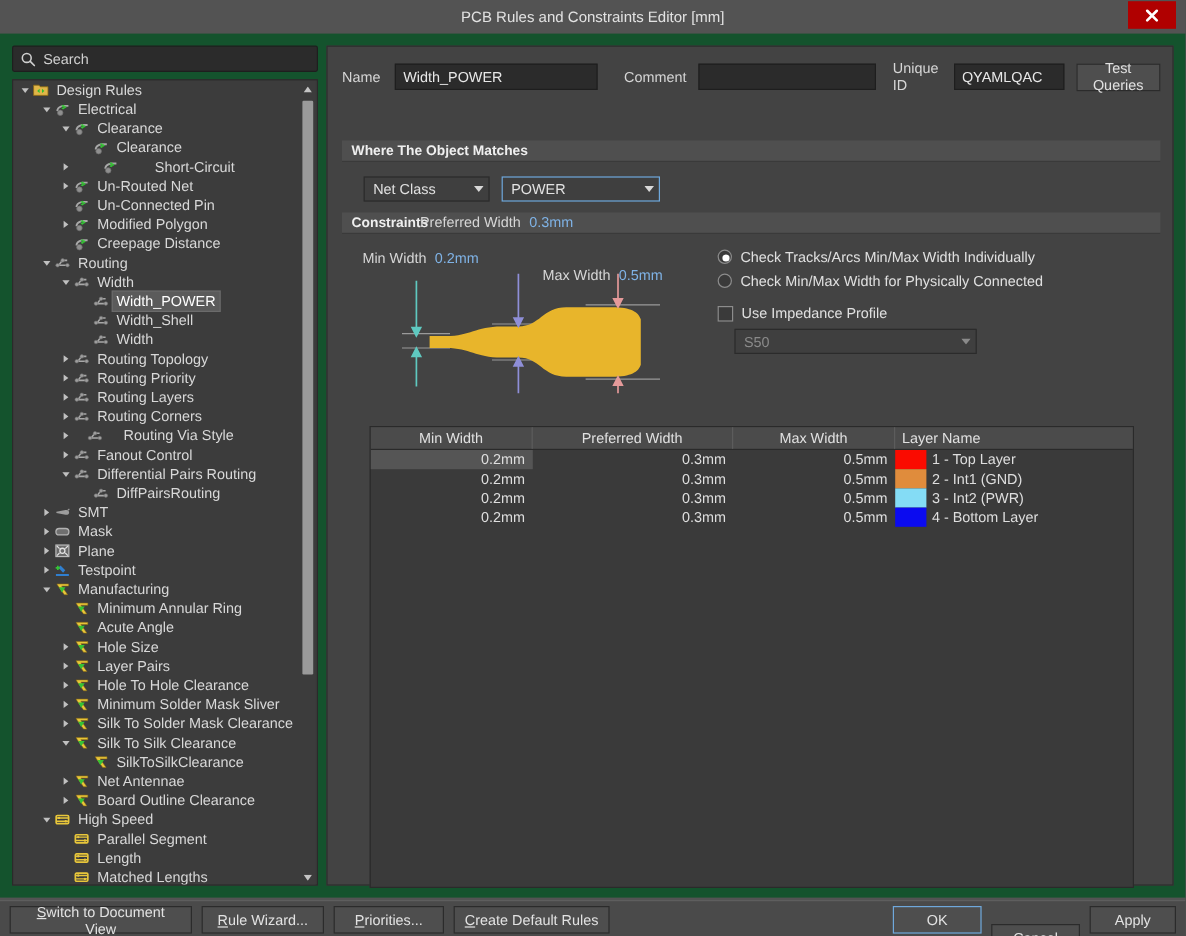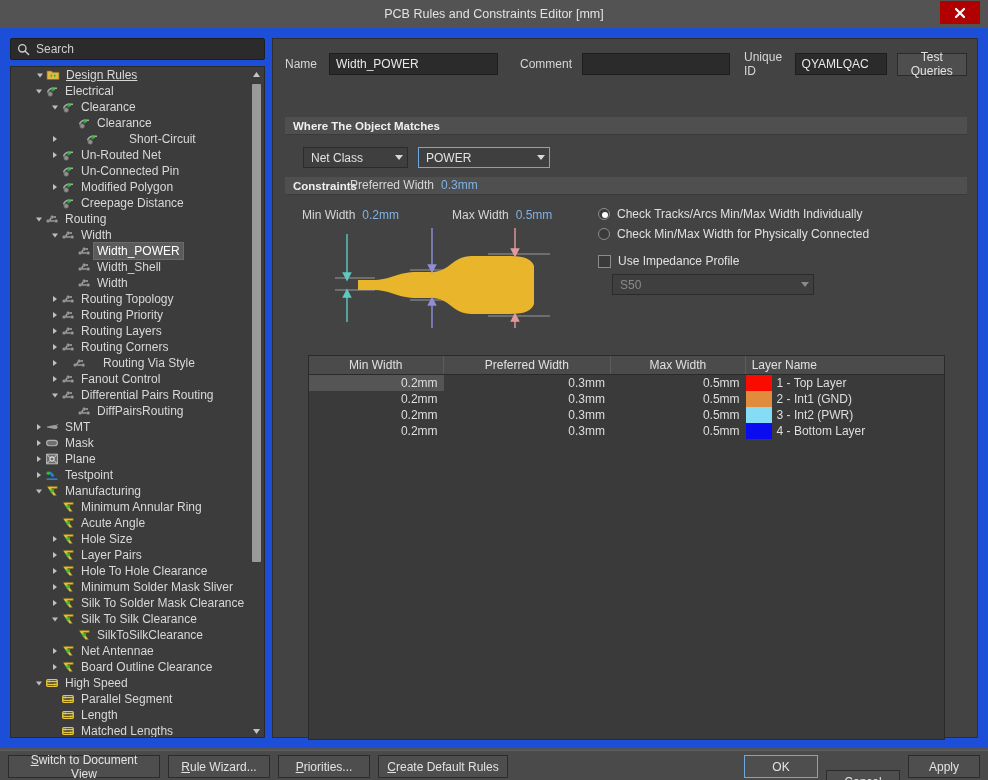--- a/index.html
+++ b/index.html
@@ -26,21 +26,21 @@
   .close-btn {
     position: absolute; right: 8px; top: 1px; width: 40px; height: 23px;
     background: #b00000; cursor: pointer;
     display: flex; align-items: center; justify-content: center;
   }
   .close-btn svg { display: block; }
 
   
   .body-area {
     position: absolute; left: 0; top: 28px; width: 988px; height: 720px;
-    background: #1d4ed8;
+    background: #14532d;
   }
 
   
   .search-wrap {
     position: absolute; left: 10px; top: 10px; width: 255px; height: 22px;
     background: #2b2b2b; border: 1px solid #1e1e1e; border-radius: 2px;
     display: flex; align-items: center; padding-left: 6px;
   }
   .search-icon { width: 13px; height: 13px; flex: 0 0 13px; margin-right: 6px; }
   .search-text { font-size: 12px; color: #cfcfcf; }
@@ -203,21 +203,21 @@
         <svg width="13" height="13" viewBox="0 0 13 13" aria-hidden="true">
           <circle cx="5.3" cy="5.3" r="3.7" fill="none" stroke="#cfcfcf" stroke-width="1.3"></circle>
           <path d="M8.2 8.2 L11.6 11.6" stroke="#cfcfcf" stroke-width="1.4" stroke-linecap="round"></path>
         </svg>
       </span>
       <span class="search-text">Search</span>
     </div>
 
     <div class="tree-pane">
       <div class="tree-inner" id="tree-inner">
-          <div class="tnode" style="padding-left: 23px; text-decoration: underline;">
+          <div class="tnode" style="padding-left: 4px;">
             <span class="twist">
               <svg width="8" height="8" viewBox="0 0 8 8">
                 <path d="M1 2.5 L7 2.5 L4 6.5 Z" fill="#c0c0c0"></path>
               </svg>
             </span>
             <span class="ticon">
               <svg width="14" height="14" viewBox="0 0 14 14">
                 <path d="M1 3 L5.5 3 L6.6 4.3 L13 4.3 L13 11.5 L1 11.5 Z" fill="#e0b648" stroke="#8a6a16" stroke-width="0.7"></path>
                 <path d="M4 7.8 L6 6 L6 9.6 Z" fill="#2fbf2f"></path>
                 <path d="M10 7.8 L8 6 L8 9.6 Z" fill="#2fbf2f"></path>
@@ -869,21 +869,21 @@
       <div class="section-hdr" style="top:138px;">Constraints</div>
     </div>
 
     <div class="gfx" style="left:300px;top:150px;width:280px;height:150px;">
       <div class="gfx-lbl" style="left:50px;top:0px;">
         <span class="k">Preferred Width</span><span class="v">0.3mm</span>
       </div>
       <div class="gfx-lbl" style="left:2px;top:30px;">
         <span class="k">Min Width</span><span class="v">0.2mm</span>
       </div>
-      <div class="gfx-lbl" style="left:152px;top:30px;">
+      <div class="gfx-lbl" style="left:152px;top:44px;">
         <span class="k">Max Width</span><span class="v">0.5mm</span>
       </div>
       <svg width="280" height="100" viewBox="0 0 280 100" style="position:absolute;left:0;top:50px;">
 
         <g stroke="#9a9a9a" stroke-width="1">
           <line x1="35" y1="50" x2="75" y2="50"></line>
           <line x1="35" y1="62" x2="75" y2="62"></line>
           <line x1="110" y1="42" x2="152" y2="42"></line>
           <line x1="110" y1="72" x2="152" y2="72"></line>
           <line x1="188" y1="26" x2="250" y2="26"></line>

